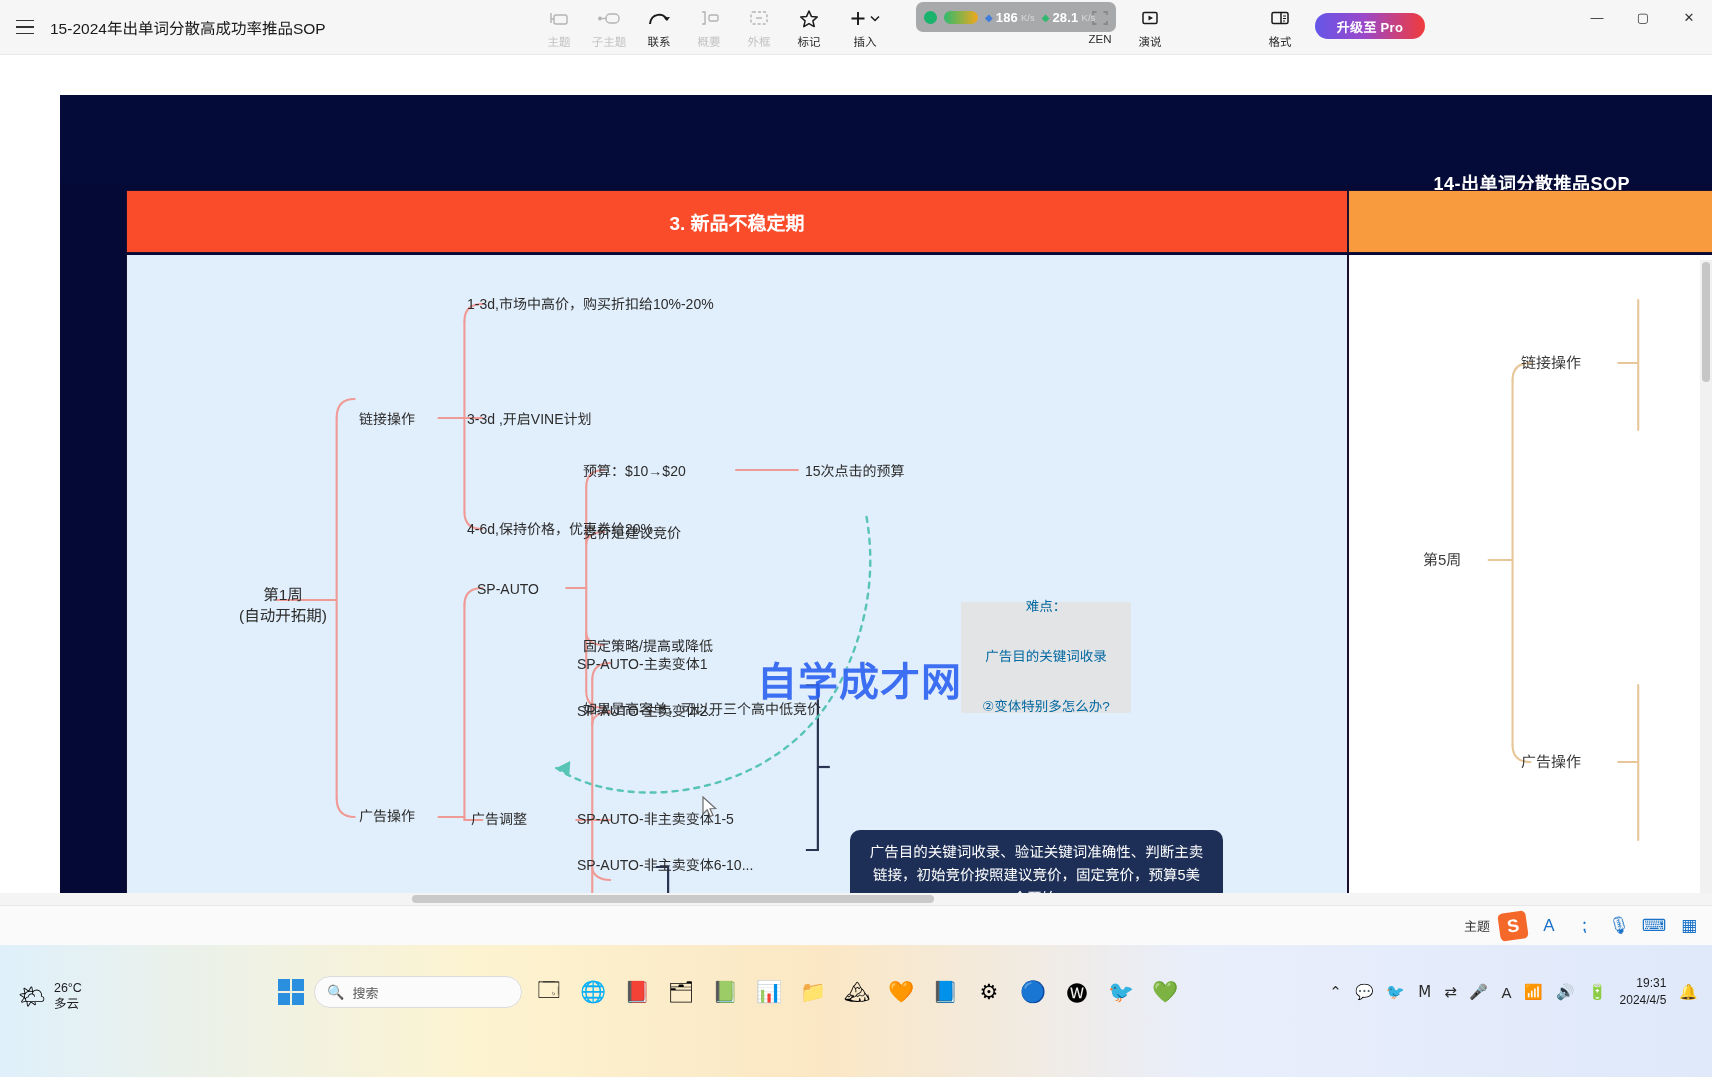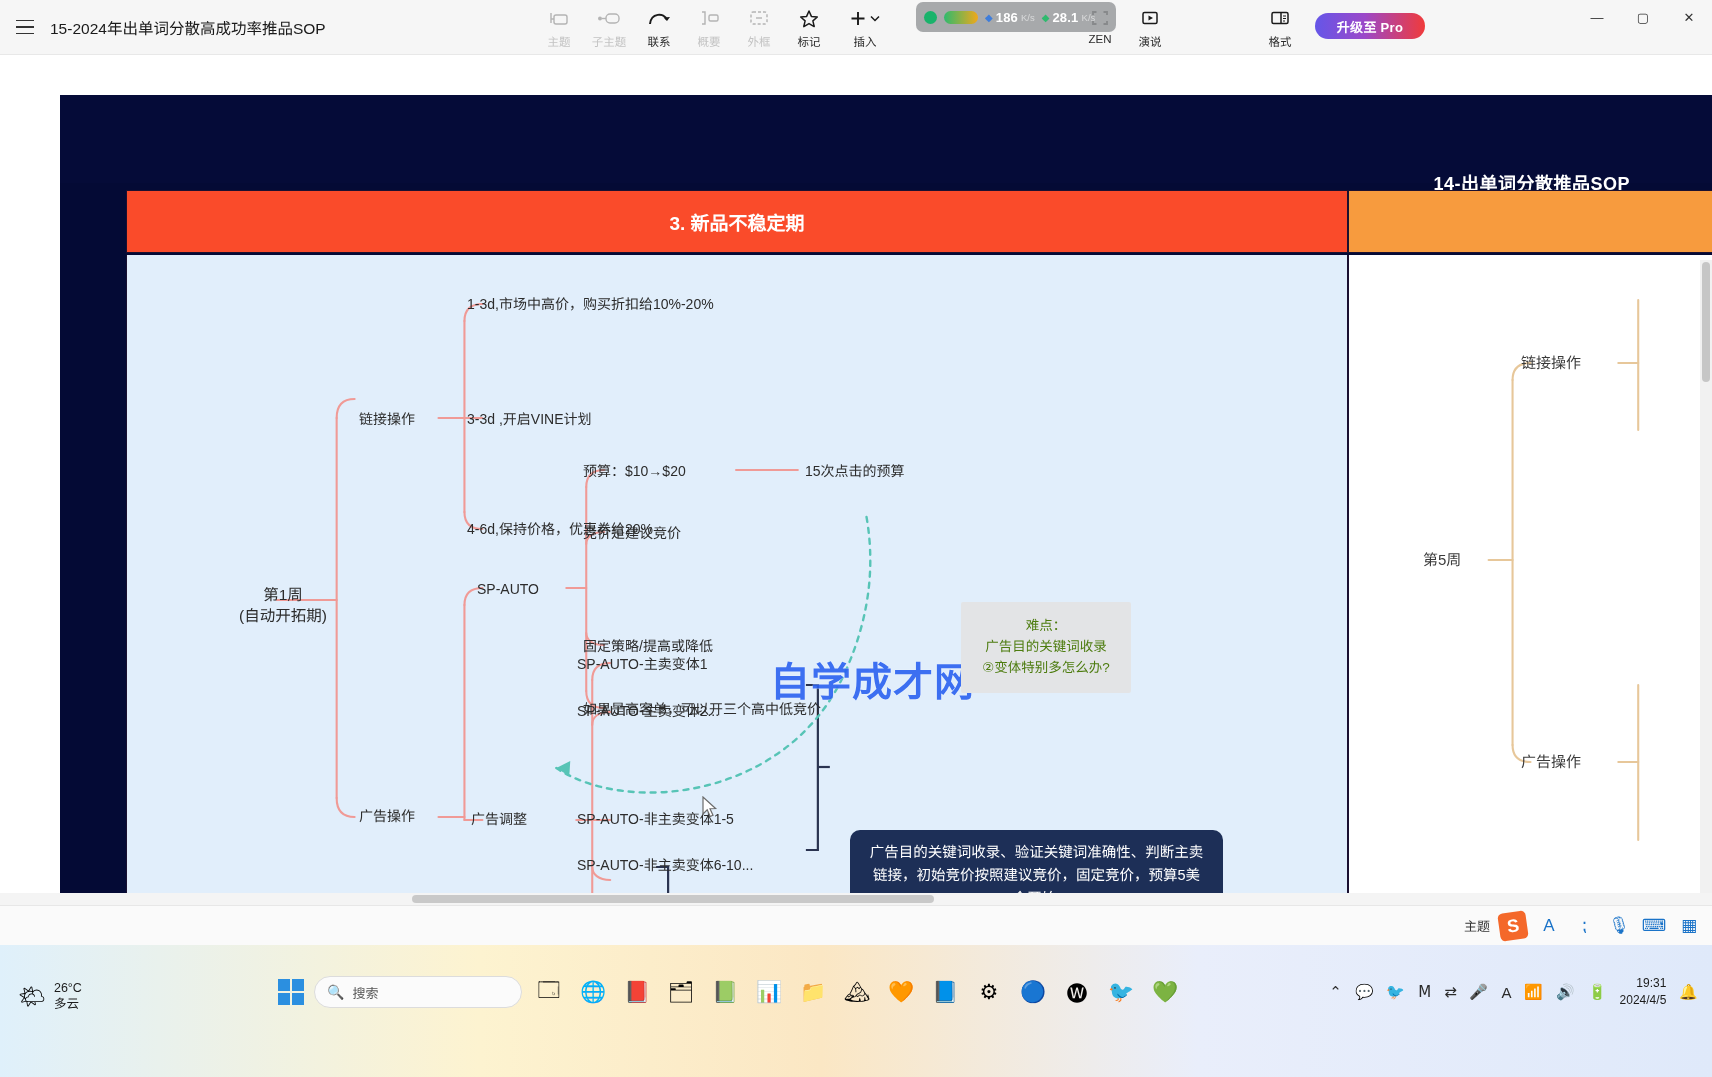--- a/index.html
+++ b/index.html
@@ -125,30 +125,30 @@
   }
   .node.center { font-size: 15.5px; text-align: center; }
   .node.right-lbl { font-size: 15px; color: #3b3b3b; }
 
   
   .wires { position: absolute; left: 0; top: 0; width: 100%; height: 100%; pointer-events: none; }
 
   
   .watermark { position: absolute; left: 630px; top: 395px; pointer-events: none; opacity: .9; }
   .wm1 { font-size: 40px; font-weight: bold; color: #2b62f0; letter-spacing: 1px;
-         text-shadow: 0 0 1px #fff; margin-left: 13px; }
+         text-shadow: 0 0 1px #fff; }
   .wm2 { font-size: 34px; font-weight: bold; letter-spacing: 1px; margin-top: -4px; }
   .wm2 .a { color: #2b62f0; } .wm2 .b { color: #d02090; } .wm2 .c { color: #2b62f0; }
 
   
   .callout-grey {
-    position: absolute; left: 834px; top: 347px; width: 170px; height: 91px;
+    position: absolute; left: 834px; top: 347px; width: 170px; height: 111px;
     background: #e3e4e6; border-radius: 2px;
     display: flex; flex-direction: column; align-items: center; justify-content: center;
-    font-size: 13.5px; color: #4d7c0f; line-height: 1.55; text-align: center;
+    font-size: 13.5px; color: #0369a1; line-height: 1.55; text-align: center; gap: 29px;
   }
   
   .callout-dark {
     position: absolute; background: #1d2f57; border-radius: 10px; color: #fff;
     text-align: center; font-size: 14.5px; line-height: 1.6; padding: 11px 16px;
   }
   .cd1 { left: 723px; top: 575px; width: 373px; }
 
   
   .vscroll {

